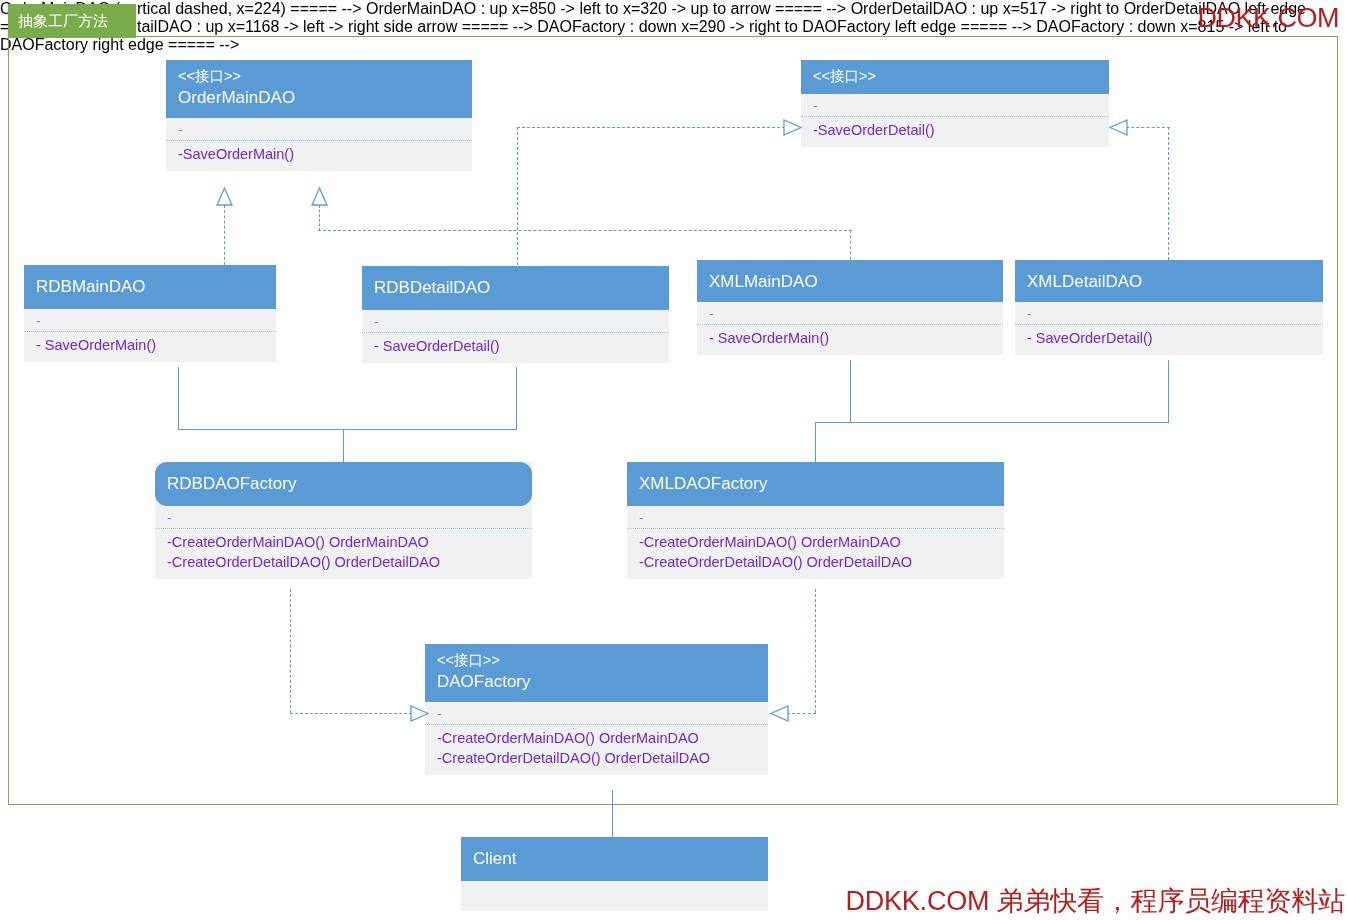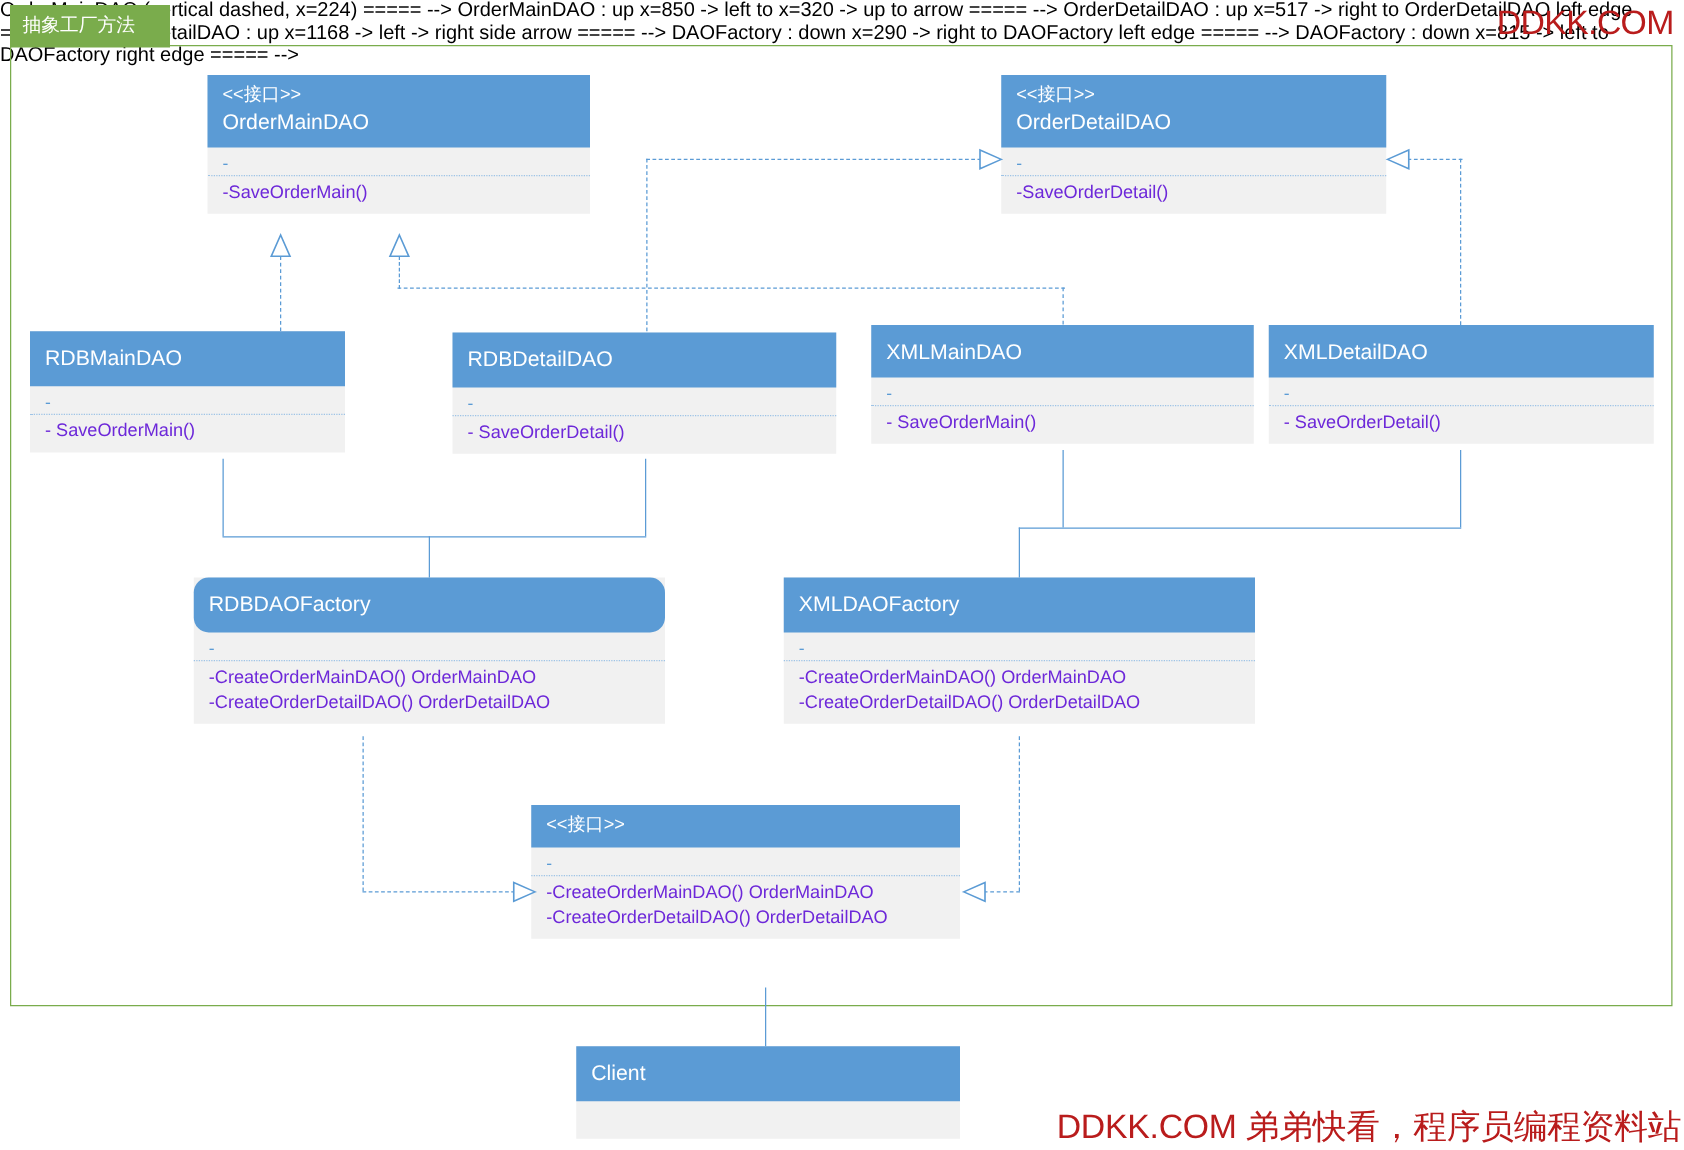--- a/index.html
+++ b/index.html
@@ -239,21 +239,20 @@
     </div>
     <div class="uml-ops">
       <div class="uml-op-line">-SaveOrderMain()</div>
     </div>
   </div>
 
   
   <div class="uml-class" style="left:801px; top:60px; width:308px;">
     <div class="uml-header">
       <div class="uml-stereotype">&lt;&lt;接口&gt;&gt;</div>
-      <div class="uml-name">OrderDetailDAO</div>
     </div>
     <div class="uml-attrs">
       <div class="uml-attr-line">-</div>
     </div>
     <div class="uml-ops">
       <div class="uml-op-line">-SaveOrderDetail()</div>
     </div>
   </div>
 
   
@@ -333,20 +332,21 @@
     <div class="uml-ops">
       <div class="uml-op-line">-CreateOrderMainDAO() OrderMainDAO</div>
       <div class="uml-op-line">-CreateOrderDetailDAO() OrderDetailDAO</div>
     </div>
   </div>
 
   
   <div class="uml-class" style="left:425px; top:644px; width:343px;">
     <div class="uml-header">
       <div class="uml-stereotype">&lt;&lt;接口&gt;&gt;</div>
+      <div class="uml-name">DAOFactory</div>
     </div>
     <div class="uml-attrs">
       <div class="uml-attr-line">-</div>
     </div>
     <div class="uml-ops">
       <div class="uml-op-line">-CreateOrderMainDAO() OrderMainDAO</div>
       <div class="uml-op-line">-CreateOrderDetailDAO() OrderDetailDAO</div>
     </div>
   </div>
 

